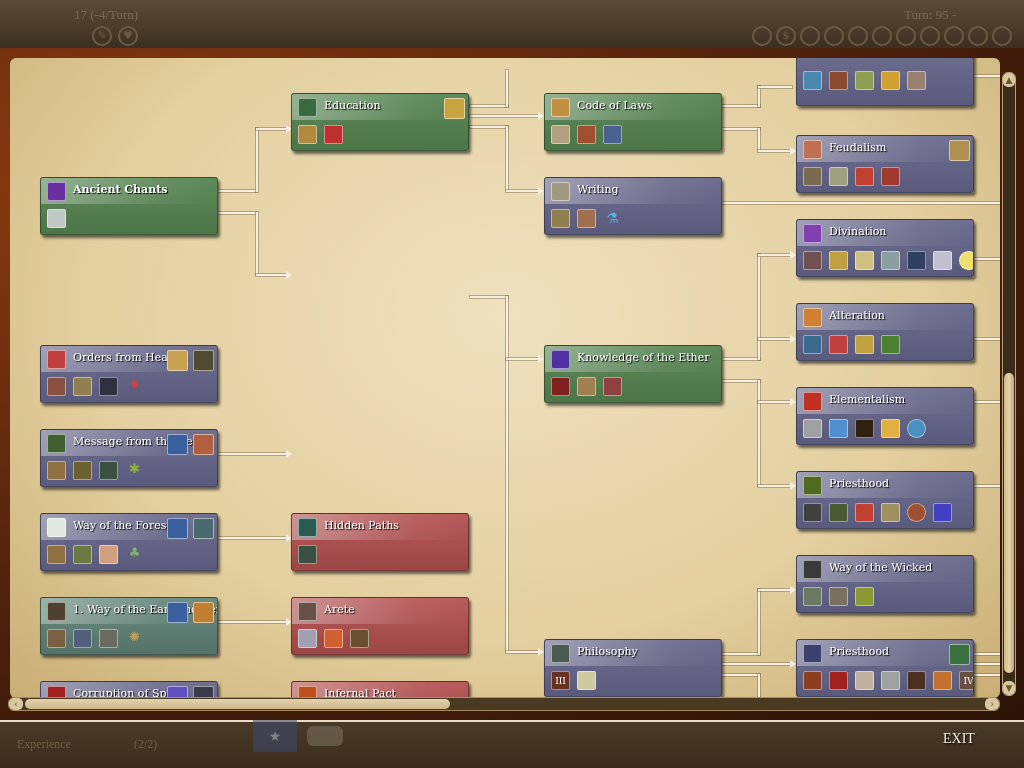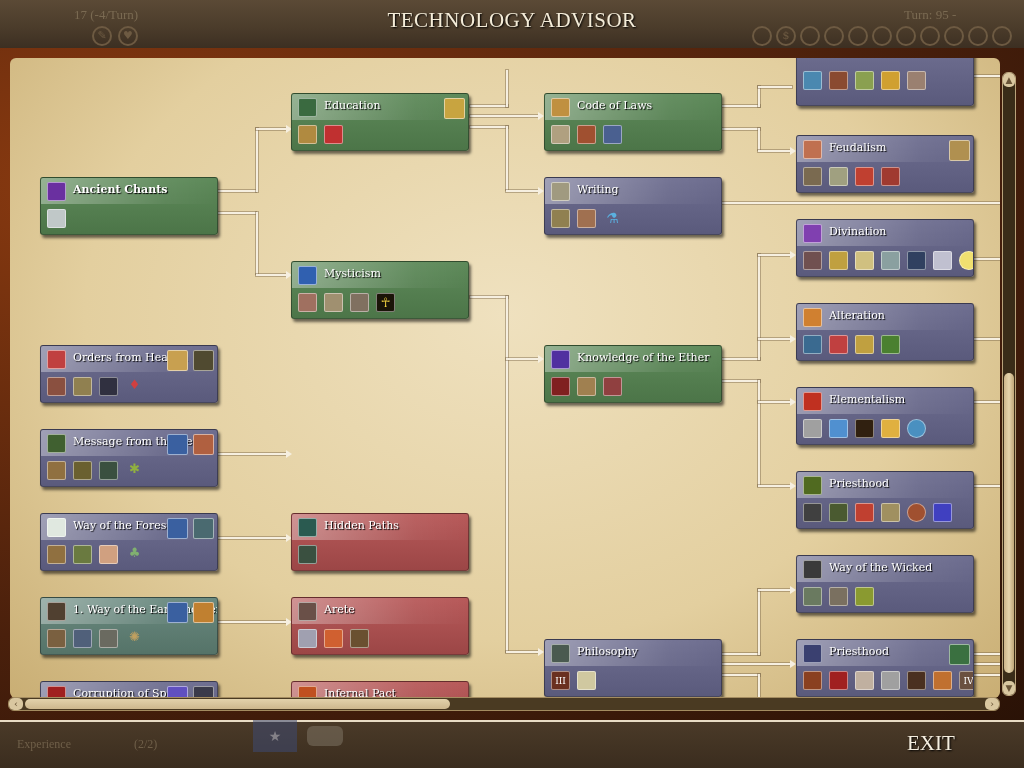--- a/index.html
+++ b/index.html
@@ -26,32 +26,31 @@
   .tech .unlocks span{width:19px;height:19px;border-radius:2px;border:1px solid rgba(255,255,255,0.45);box-sizing:border-box;display:inline-block;}
   .vscroll{position:absolute;left:1002px;top:72px;width:14px;height:624px;background:#3a2c18;border-radius:6px;border:1px solid #b9a27a;box-sizing:border-box;}
   .vscroll .thumb{position:absolute;left:1px;top:300px;width:10px;height:300px;background:linear-gradient(90deg,#cdb58a,#e6d4ac,#bfa678);border-radius:5px;}
   .vscroll .btn{position:absolute;left:0;width:12px;height:14px;color:#6a5538;font-size:9px;text-align:center;line-height:14px;background:#d9c7a0;border-radius:5px;}
   .hscroll{position:absolute;left:8px;top:697px;width:992px;height:14px;background:#4a3a22;border-radius:6px;border:1px solid #a48c60;box-sizing:border-box;}
   .hscroll .thumb{position:absolute;left:16px;top:1px;width:425px;height:10px;background:linear-gradient(#e3d2ab,#cdb78d);border-radius:5px;}
   .hscroll .btn{position:absolute;top:0;width:14px;height:12px;color:#6a5538;font-size:10px;text-align:center;line-height:12px;background:#d9c7a0;border-radius:5px;}
   .bottombar{position:absolute;left:0;top:720px;width:1024px;height:48px;background:linear-gradient(#4a3a28,#3a2c1e);border-top:2px solid #e8dcc4;}
   .bottombar .exp{position:absolute;left:17px;top:15px;color:#6f5f49;font-size:12px;font-family:"Liberation Serif",serif;}
   .bottombar .expval{position:absolute;left:134px;top:15px;color:#6f5f49;font-size:12px;font-family:"Liberation Serif",serif;}
-  .bottombar .exit{position:absolute;left:907px;top:9px;color:#f6efe0;font-size:21px;font-family:"Liberation Serif",serif;text-shadow:1px 1px 2px #000;cursor:pointer;}
+  .bottombar .exit{position:absolute;left:943px;top:9px;color:#f6efe0;font-size:14px;font-family:"Liberation Serif",serif;text-shadow:1px 1px 2px #000;cursor:pointer;}
   .bottombar .badge{position:absolute;left:253px;top:-2px;width:44px;height:32px;background:#3e4a72;opacity:0.55;color:#b8bfd8;text-align:center;font-size:14px;line-height:32px;}
   .bottombar .badge2{position:absolute;left:307px;top:4px;width:36px;height:20px;background:#8a8070;opacity:0.45;border-radius:6px;}
 </style>
 </head>
 <body>
 
 <div class="topbar">
   <span class="gold"><span>17</span> <span>(-4/Turn)</span></span>
   <span class="ghost-ico" style="left:92px;top:26px;">✎</span>
   <span class="ghost-ico" style="left:118px;top:26px;">♥</span>
-  <div class="title">TECHNOLOGY ADVISOR</div>
   <span class="turn">Turn: 95 -</span>
   <span class="ghost-ico" style="left:752px;top:26px;"></span>
   <span class="ghost-ico" style="left:776px;top:26px;">$</span>
   <span class="ghost-ico" style="left:800px;top:26px;"></span>
   <span class="ghost-ico" style="left:824px;top:26px;"></span>
   <span class="ghost-ico" style="left:848px;top:26px;"></span>
   <span class="ghost-ico" style="left:872px;top:26px;"></span>
   <span class="ghost-ico" style="left:896px;top:26px;"></span>
   <span class="ghost-ico" style="left:920px;top:26px;"></span>
   <span class="ghost-ico" style="left:944px;top:26px;"></span>
@@ -209,31 +208,20 @@
         <span style="background:#705050"></span>
         <span style="background:#c0a040"></span>
         <span style="background:#d0c080"></span>
         <span style="background:#8aa0a0"></span>
         <span style="background:#304060"></span>
         <span style="background:#c0c0d0"></span>
         <span style="background:#f0e070;border-radius:50%"></span>
       </div>
   </div>
 
-  <div class="tech green" style="left:281px;top:203px;">
-    <div class="hdr"></div>
-      <span class="main-ico" style="background:#3060b0"></span>
-    <span class="name">Mysticism</span>
-    <div class="unlocks">
-        <span style="background:#a07060"></span>
-        <span style="background:#a09070"></span>
-        <span style="background:#807060"></span>
-        <span style="background:#1a1408;color:#f0d040;font-size:13px;text-align:center;line-height:18px;">☥</span>
-      </div>
-  </div>
 
   <div class="tech purple" style="left:786px;top:245px;">
     <div class="hdr"></div>
       <span class="main-ico" style="background:#d08030"></span>
     <span class="name">Alteration</span>
     <div class="unlocks">
         <span style="background:#3a6a90"></span>
         <span style="background:#c04040"></span>
         <span style="background:#c0a040"></span>
         <span style="background:#4a8030"></span>

